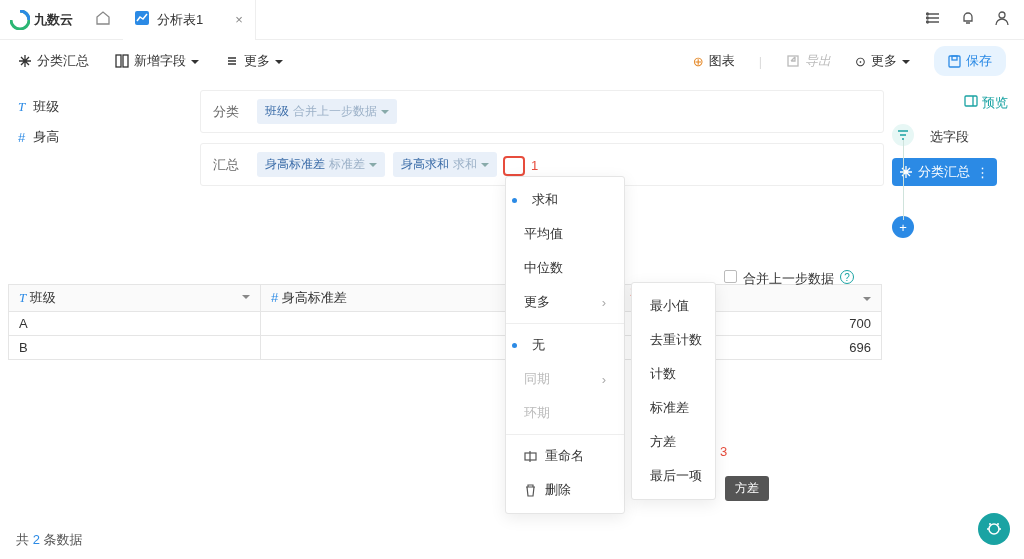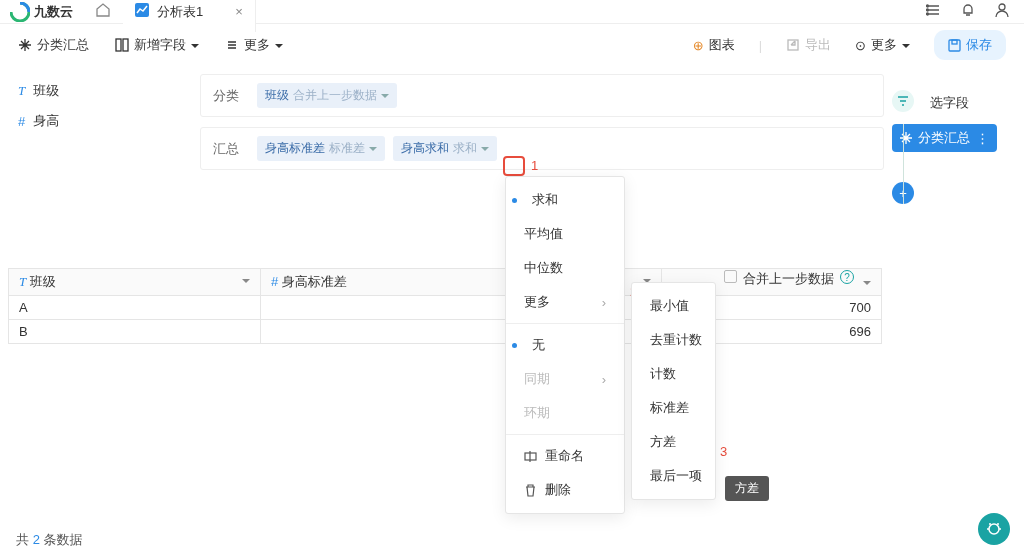--- a/index.html
+++ b/index.html
@@ -1,33 +1,33 @@
 <!DOCTYPE html>
 <html><head>
 <meta charset="utf-8">
 <style>
 * { margin: 0; padding: 0; box-sizing: border-box; }
 body { font-family: -apple-system, "Microsoft YaHei", sans-serif; font-size: 13px; color: #333; background: #fff; width: 1024px; height: 559px; overflow: hidden; position: relative; }
 
 
-.titlebar { height: 24px; display: flex; align-items: center; border-bottom: 1px solid #eee; justify-content: center; }
+.titlebar { height: 40px; display: flex; align-items: center; border-bottom: 1px solid #eee; justify-content: center; }
 .logo { display: flex; align-items: center; padding: 0 10px; font-weight: bold; color: #333; }
 .logo svg { margin-right: 4px; }
 .home-btn { width: 40px; text-align: center; color: #888; }
 .tab { height: 40px; display: flex; align-items: center; padding: 0 12px; background: #fff; border-right: 1px solid #eee; gap: 8px; }
 .tab-icon { color: #2b8ae5; }
 .tab-close { color: #888; margin-left: 24px; }
 .title-right { margin-left: auto; display: flex; gap: 18px; padding-right: 14px; color: #555; }
 
 
 .toolbar { height: 42px; display: flex; align-items: center; padding: 0 18px; gap: 26px; color: #333; }
 .tool { display: flex; align-items: center; gap: 5px; cursor: pointer; }
 .toolbar-right { margin-left: auto; display: flex; align-items: center; gap: 24px; }
 .btn-save { background: #e7f3fe; color: #2b8ae5; padding: 6px 14px; border-radius: 11px; display:flex; align-items:center; gap:5px; }
-.disabled { color: #bbb; }
+.disabled { color: #bbb; font-style: italic; }
 
 
 .mainwrap { display: flex; }
 .leftfld { width: 200px; padding: 10px 18px; }
 .fld-row { display: flex; align-items: center; gap: 8px; padding: 6px 0; color: #333; }
 .t-icon { color: #2b8ae5; font-family: Georgia, serif; font-style: italic; }
 .h-icon { color: #2b8ae5; }
 
 .centerconf { flex: 1; padding: 8px 0 8px 0; position: relative; }
 .conf-row { display: flex; align-items: center; background: #fff; border: 1px solid #eee; border-radius: 3px; margin-bottom: 10px; padding: 8px 12px; }
@@ -225,20 +225,27 @@
             <td>B</td>
             <td class="txt-r">3</td>
             <td class="txt-r">696</td>
           </tr>
         </tbody>
       </table>
     </div>
   </div>
 
   <div class="rightpane">
+    <div class="preview-link">
+      <svg width="14" height="14" viewBox="0 0 14 14" fill="none" stroke="#1aa3a3" stroke-width="1.3">
+          <rect x="1" y="2" width="12" height="10" rx="1"></rect>
+          <path d="M9 2v10"></path>
+        </svg>
+      <span>预览</span>
+    </div>
     <div class="vline"></div>
     <div class="step">
       <span class="step-dot step-grey">
         <svg width="12" height="12" viewBox="0 0 12 12" fill="none" stroke="#1aa3a3" stroke-width="1.3">
             <path d="M1 2h10M3 6h6M5 10h2"></path>
           </svg>
       </span>
       <span>选字段</span>
     </div>
     <div class="step">

